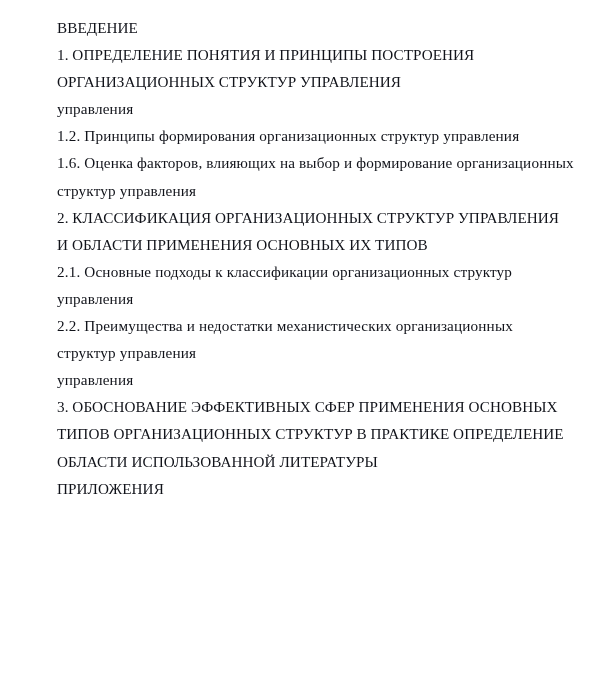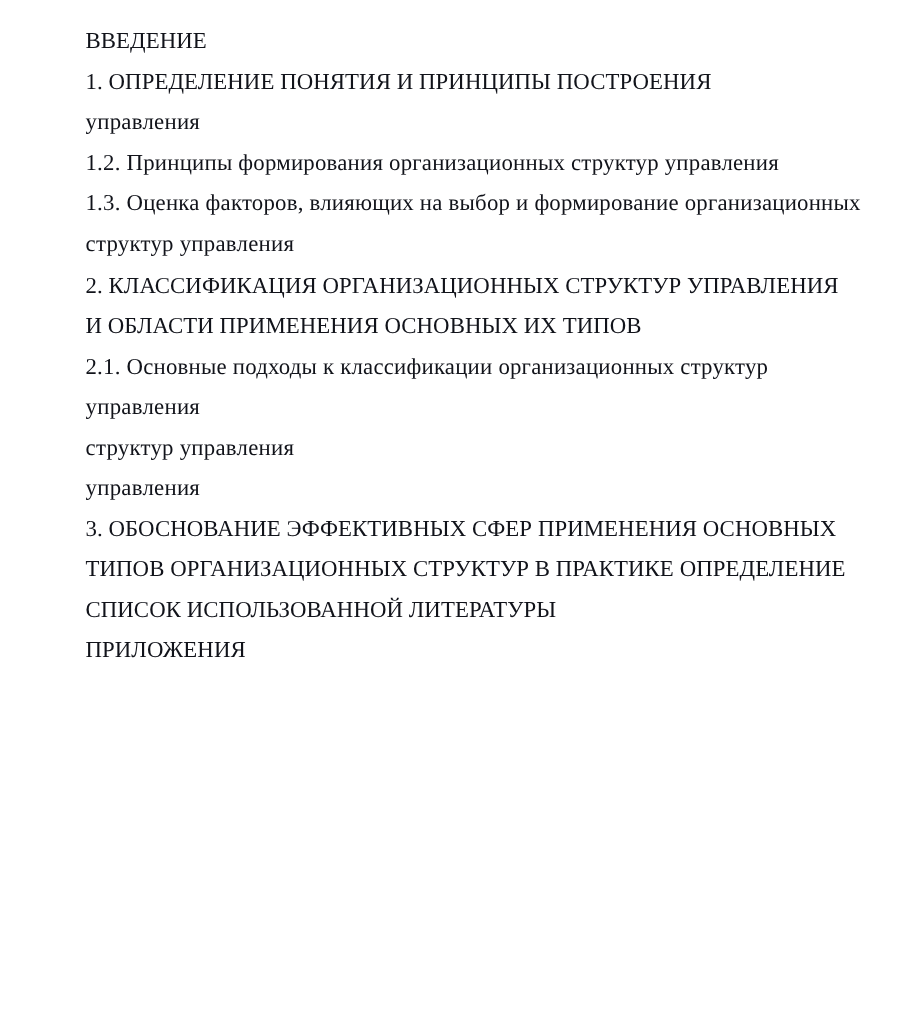--- a/index.html
+++ b/index.html
@@ -44,28 +44,30 @@
     font-family: Liberation Serif, serif;
   }
 </style>
 </head>
 <body>
 
 <div class="page">
   <div class="toc" id="toc-container">
       <div class="toc-line upper">ВВЕДЕНИЕ</div>
       <div class="toc-line upper">1. ОПРЕДЕЛЕНИЕ ПОНЯТИЯ И ПРИНЦИПЫ ПОСТРОЕНИЯ</div>
+      <div class="toc-line upper">ОРГАНИЗАЦИОННЫХ СТРУКТУР УПРАВЛЕНИЯ</div>
       <div class="toc-line cont">управления</div>
       <div class="toc-line normal">1.2. Принципы формирования организационных структур управления</div>
-      <div class="toc-line normal">1.3. Оценка факторов, влияющих на выбор и формирование организационных</div>
+      <div class="toc-line normal">1.6. Оценка факторов, влияющих на выбор и формирование организационных</div>
       <div class="toc-line cont">структур управления</div>
       <div class="toc-line upper">2. КЛАССИФИКАЦИЯ ОРГАНИЗАЦИОННЫХ СТРУКТУР УПРАВЛЕНИЯ</div>
       <div class="toc-line upper">И ОБЛАСТИ ПРИМЕНЕНИЯ ОСНОВНЫХ ИХ ТИПОВ</div>
       <div class="toc-line normal">2.1. Основные подходы к классификации организационных структур</div>
       <div class="toc-line cont">управления</div>
+      <div class="toc-line normal">2.2. Преимущества и недостатки механистических организационных</div>
       <div class="toc-line cont">структур управления</div>
       <div class="toc-line cont">управления</div>
       <div class="toc-line upper">3. ОБОСНОВАНИЕ ЭФФЕКТИВНЫХ СФЕР ПРИМЕНЕНИЯ ОСНОВНЫХ</div>
       <div class="toc-line upper">ТИПОВ ОРГАНИЗАЦИОННЫХ СТРУКТУР В ПРАКТИКЕ ОПРЕДЕЛЕНИЕ</div>
-      <div class="toc-line upper">СПИСОК ИСПОЛЬЗОВАННОЙ ЛИТЕРАТУРЫ</div>
+      <div class="toc-line upper">ОБЛАСТИ ИСПОЛЬЗОВАННОЙ ЛИТЕРАТУРЫ</div>
       <div class="toc-line upper">ПРИЛОЖЕНИЯ</div>
     </div>
 </div>
 
 </body></html>

